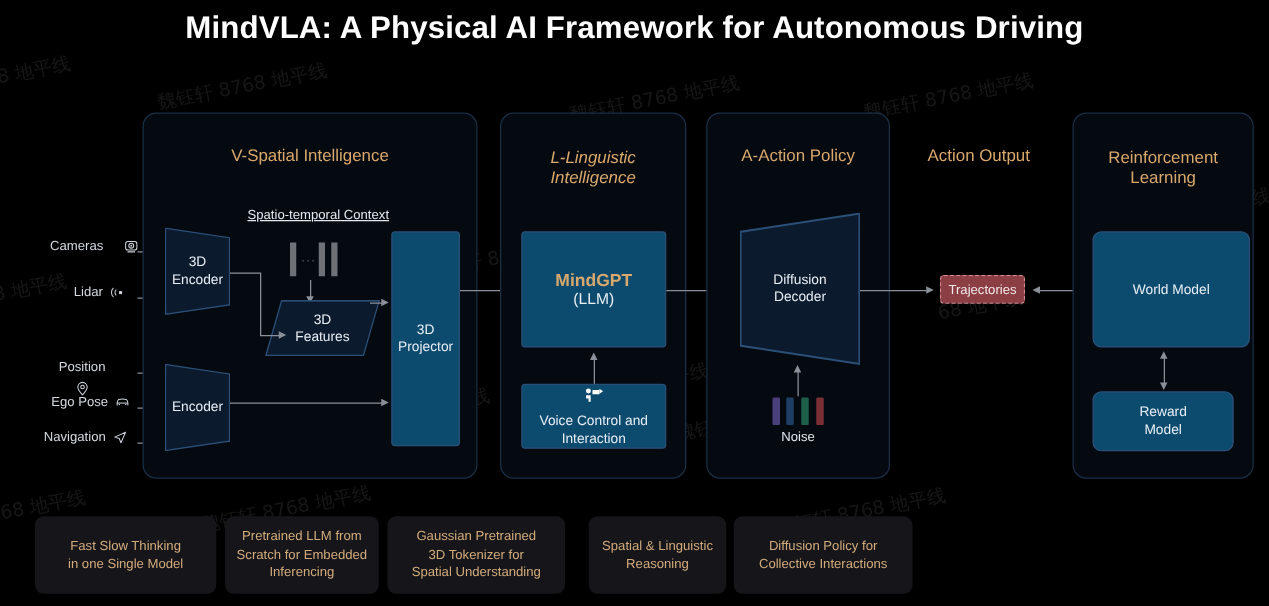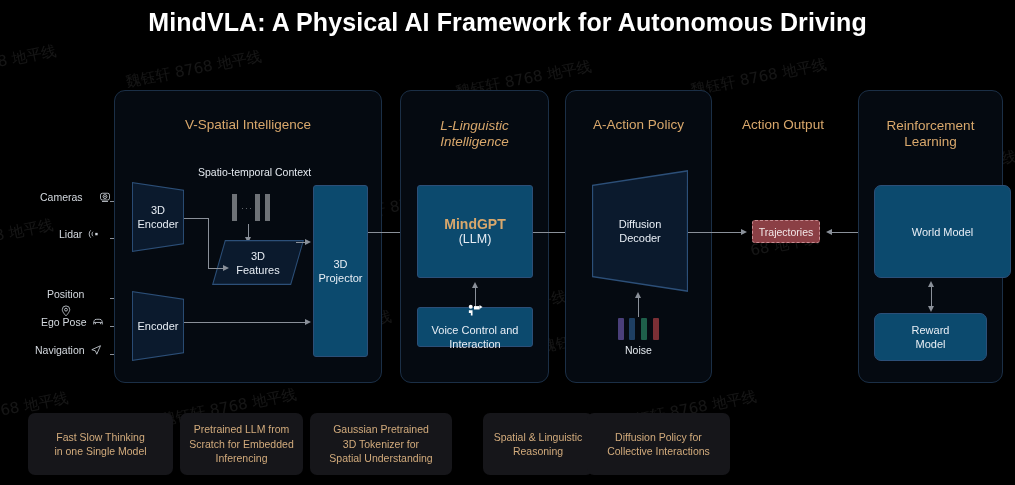--- a/index.html
+++ b/index.html
@@ -256,21 +256,21 @@
 Encoder</span>
     </div>
   </div>
 
   <div class="shape" style="left:132px; top:291px; width:52px; height:70px;">
     <div class="stroke" style="clip-path: polygon(0% 0%, 100% 11%, 100% 89%, 0% 100%);"></div>
     <div class="fill" style="clip-path: polygon(1.8% 1.8%, 98.2% 12.4%, 98.2% 87.6%, 1.8% 98.2%);"></div>
     <div class="lbl">Encoder</div>
   </div>
 
-  <div class="ctxlabel" style="left:198px; top:166px;">Spatio-temporal Context</div>
+  <div class="ctxlabel" style="left:198px; top:166px;text-decoration:underline;">Spatio-temporal Context</div>
   <div class="stbar" style="left:232px; top:194px; height:27px;"></div>
   <div class="stdots" style="left:241px; top:203px;">···</div>
   <div class="stbar" style="left:255px; top:194px; height:27px;"></div>
   <div class="stbar" style="left:265px; top:194px; height:27px;"></div>
   <div class="ln v" style="left:248px; top:224px; height:14px;"></div>
   <div class="ahead down" style="left:244.5px; top:237px;"></div>
 
   <div class="shape" style="left:212px; top:240px; width:92px; height:45px;">
     <div class="stroke" style="clip-path: polygon(14% 0%, 100% 0%, 86% 100%, 0% 100%);"></div>
     <div class="fill" style="clip-path: polygon(14.8% 2.6%, 98.5% 2.6%, 85.2% 97.4%, 1.6% 97.4%);"></div>
@@ -304,21 +304,21 @@
   </div>
 
   <div class="nodebox" style="left:417px; top:185px; width:116px; height:93px; flex-direction:column; gap:1px;">
     <span class="mindgpt-main">MindGPT</span>
     <span class="mindgpt-sub">(LLM)</span>
   </div>
 
   <div class="ln v" style="left:475px; top:287px; height:22px;"></div>
   <div class="ahead up" style="left:471.5px; top:282px;"></div>
 
-  <div class="nodebox" style="left:417px; top:307px; width:116px; height:40px; flex-direction:column; gap:3px;">
+  <div class="nodebox" style="left:417px; top:307px; width:116px; height:52px; flex-direction:column; gap:3px;">
     <span class="vcicon" style="position:relative;">
       <svg viewBox="0 0 20 16" width="17" height="14">
         <circle cx="4.4" cy="4.2" r="2.3" fill="#ffffff"></circle>
         <path d="M2.2 8.2 h4.3 v6.2 h-2.0 v-3.0 h-2.3 z" fill="#ffffff"></path>
         <path d="M8.2 3.4 h6.6 v4.0 h-6.6 z" fill="#ffffff"></path>
         <path d="M14.8 2.0 l3.4 2.4 l-3.4 2.4 z" fill="#ffffff"></path>
       </svg>
     </span>
     <span style="white-space:pre-line">Voice Control and
 Interaction</span>
@@ -361,21 +361,21 @@
   <div class="ln h" style="left:828px; top:232px; width:42px;"></div>
   <div class="ahead left" style="left:826px; top:228.5px;"></div>
   <div class="ahead" style="left:864px; top:228.5px;"></div>
 
   <div class="panel" style="left:858px; top:90px; width:145px; height:293px;"></div>
   <div class="panel-title" style="left:858px; top:118px; width:145px;">
     <span style="white-space:pre-line">Reinforcement
 Learning</span>
   </div>
 
-  <div class="nodebox rounded" style="left:874px; top:185px; width:137px; height:93px;text-align:center;">
+  <div class="nodebox rounded" style="left:874px; top:185px; width:126px; height:93px;text-align:center;">
     <span>World Model</span>
   </div>
 
   <div class="ln v" style="left:931px; top:285px; height:22px;"></div>
   <div class="ahead up" style="left:927.5px; top:281px;"></div>
   <div class="ahead down" style="left:927.5px; top:306px;"></div>
 
   <div class="nodebox rounded" style="left:874px; top:313px; width:113px; height:48px;">
     <span style="white-space:pre-line">Reward
 Model</span>
@@ -388,21 +388,21 @@
   <div class="card" style="left:180px; width:123px;">
       <span style="white-space:pre-line">Pretrained LLM from
 Scratch for Embedded
 Inferencing</span>
     </div>
   <div class="card" style="left:310px; width:142px;">
       <span style="white-space:pre-line">Gaussian Pretrained
 3D Tokenizer for
 Spatial Understanding</span>
     </div>
-  <div class="card" style="left:483px; width:110px;">
+  <div class="card" style="left:471px; width:110px;">
       <span style="white-space:pre-line">Spatial &amp; Linguistic
 Reasoning</span>
     </div>
   <div class="card" style="left:587px; width:143px;">
       <span style="white-space:pre-line">Diffusion Policy for
 Collective Interactions</span>
     </div>
 
 </div>
 

